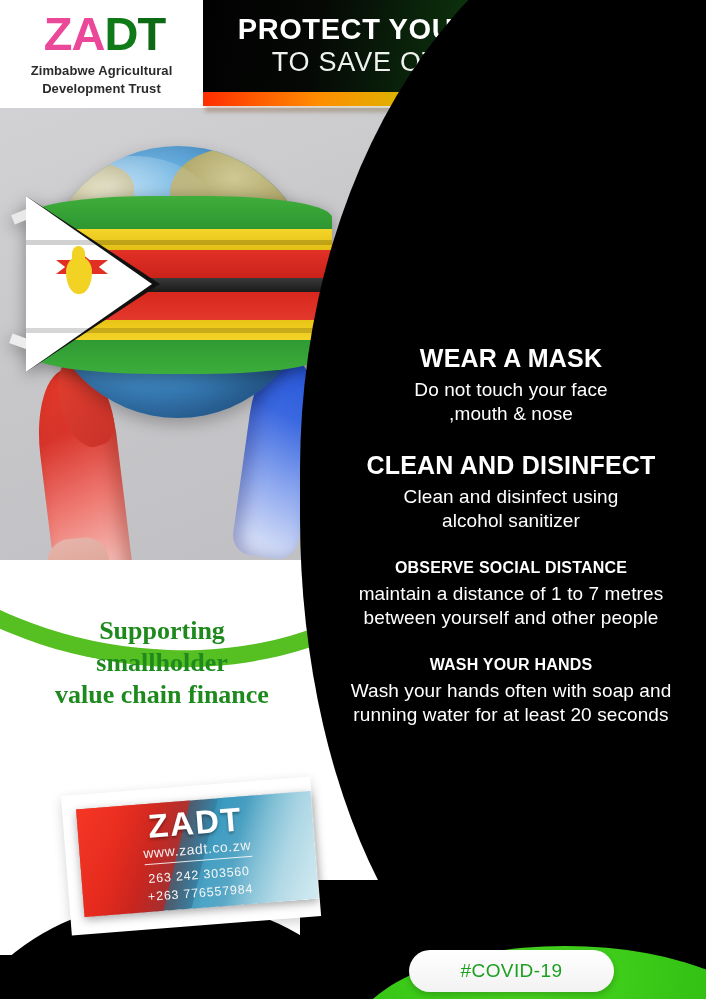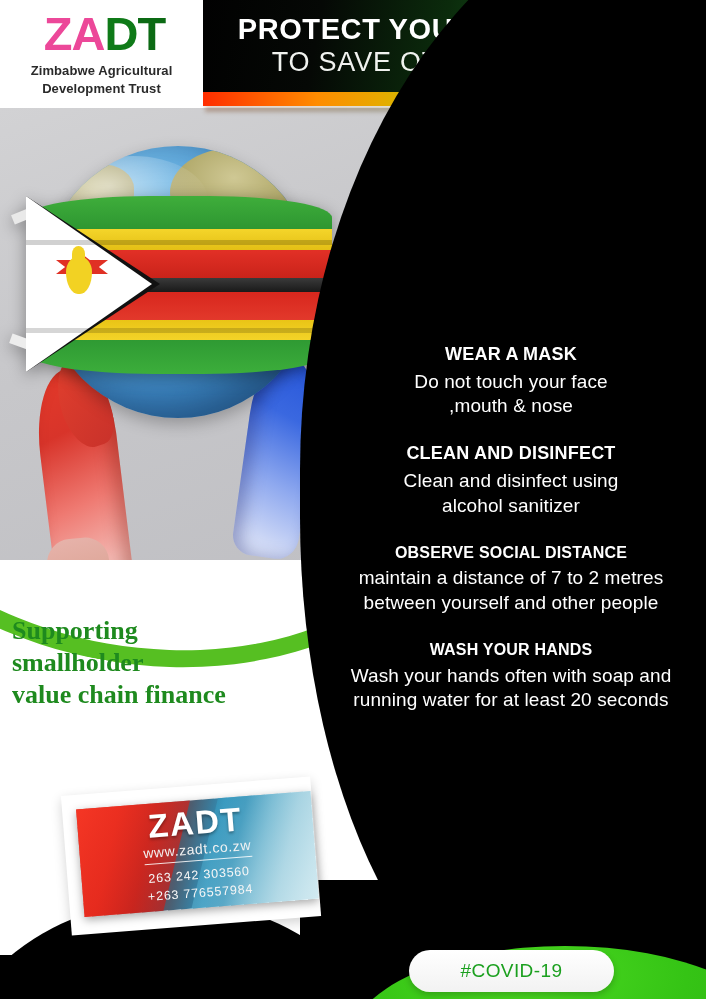--- a/index.html
+++ b/index.html
@@ -249,33 +249,33 @@
     background:#000000;z-index:10;
   }
 
   
   .tips{
     position:absolute;left:316px;top:345px;width:390px;height:500px;
     z-index:12;color:#ffffff;text-align:center;
   }
   .tip{margin-bottom:26px;}
   .tip .t-title{
-    font-size:18px;font-weight:bold;letter-spacing:0.2px;line-height:1.1;
+    font-size:25px;font-weight:bold;letter-spacing:0.2px;line-height:1.1;
     margin-bottom:5px;white-space:nowrap;
   }
   .tip .t-body{
     font-size:19px;font-weight:400;line-height:1.28;letter-spacing:0.1px;
   }
   .tip.wide .t-title{font-size:16px;}
   .tip.wide .t-body{font-size:19px;}
 
   
   .slogan{
     position:absolute;left:12px;top:615px;width:300px;
-    z-index:12;text-align:left;
+    z-index:12;text-align:center;
     font-family:"Liberation Serif",serif;
     font-weight:bold;font-size:26px;line-height:1.24;
     color:#1e8a1e;
   }
 
   
   .card{
     position:absolute;left:80px;top:800px;width:235px;height:108px;
     z-index:12;
     background:
@@ -411,21 +411,21 @@
       <div class="t-body">Do not touch your face</div>
       <div class="t-body">,mouth &amp; nose</div>
     </div>
     <div class="tip">
       <div class="t-title">CLEAN AND DISINFECT</div>
       <div class="t-body">Clean and disinfect using</div>
       <div class="t-body">alcohol sanitizer</div>
     </div>
     <div class="tip wide">
       <div class="t-title">OBSERVE SOCIAL DISTANCE</div>
-      <div class="t-body">maintain a distance of 7 to 2 metres</div>
+      <div class="t-body">maintain a distance of 1 to 7 metres</div>
       <div class="t-body">between yourself and other people</div>
     </div>
     <div class="tip wide">
       <div class="t-title">WASH YOUR HANDS</div>
       <div class="t-body">Wash your hands often with soap and</div>
       <div class="t-body">running water for at least 20 seconds</div>
     </div>
   </div>
 
   <div class="slogan">

